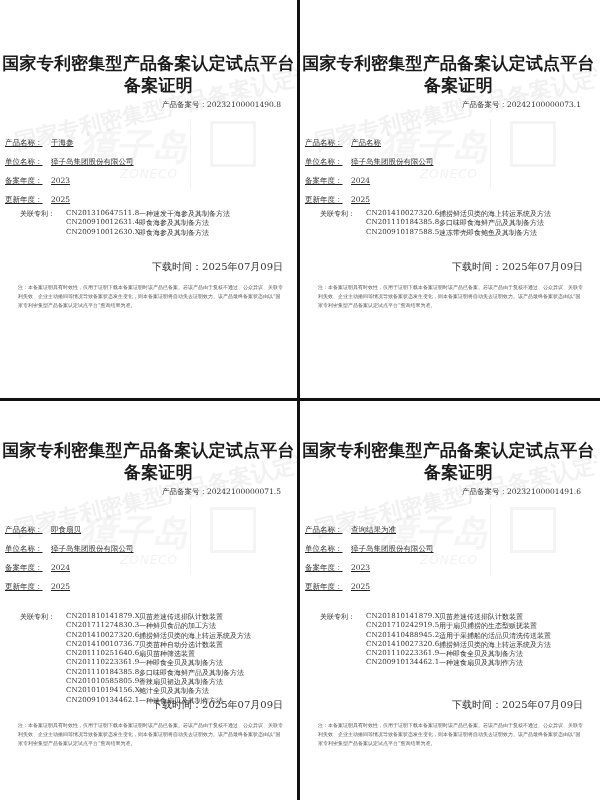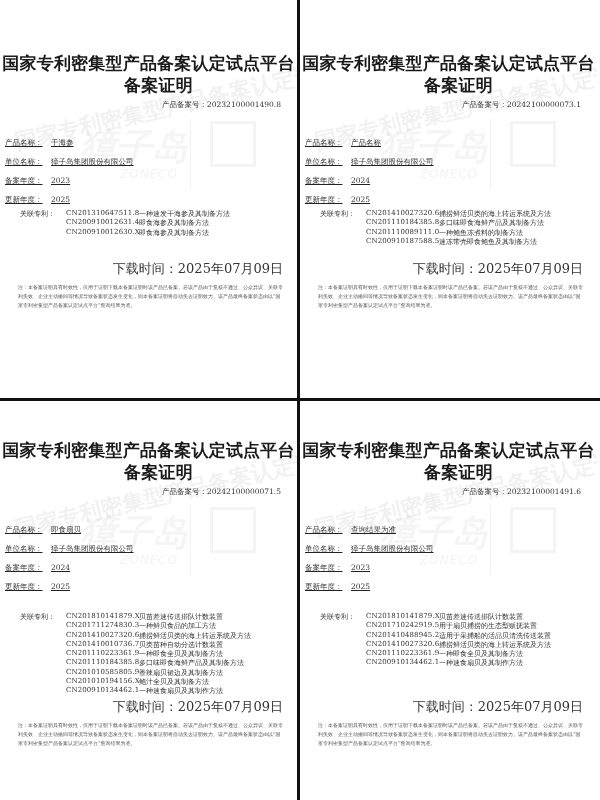--- a/index.html
+++ b/index.html
@@ -27,21 +27,21 @@
   .field { display:flex; height:19px; align-items:center; font-size:7.5px; }
   .flabel { width:46px; color:#333; }
   .fval { color:#333; }
   .patents { position:absolute; left:20px; width:270px; font-size:7px; color:#333; }
   .p0 .patents, .p1 .patents { top:209px; }
   .p2 .patents, .p3 .patents { top:612px; top:211px; }
   .prow { display:flex; height:9.3px; align-items:flex-start; }
   .prow .plabel { width:46px; }
   .prow .pno { width:73px; letter-spacing:0.1px; }
   .prow .ptitle { white-space:nowrap; }
-  .download { position:absolute; right:14px; font-size:13px; color:#333; }
+  .download { position:absolute; right:14px; font-size:10px; color:#333; }
   .p0 .download, .p1 .download { top:260px; }
   .p2 .download, .p3 .download { top:297px; }
   .note { position:absolute; left:18px; right:14px; font-size:5px; line-height:9px; color:#555; }
   .p0 .note, .p1 .note { top:283px; }
   .p2 .note, .p3 .note { top:320px; }
   .wm { position:absolute; font-family:"DejaVu Sans","Liberation Sans",sans-serif; font-weight:bold;
         color:rgba(150,150,150,0.13); font-size:22px; white-space:nowrap;
         transform:rotate(-13deg); transform-origin:left top; left:12px; top:128px; pointer-events:none; }
   .p2 .wm, .p3 .wm { top:114px; }
   .logo { position:absolute; left:40px; top:115px; width:240px; height:80px; pointer-events:none;font-style:italic; }
@@ -141,25 +141,20 @@
           <span class="pno">CN201410027320.6</span>
           <span class="ptitle">捕捞鲜活贝类的海上转运系统及方法</span>
         </div>
       <div class="prow">
           <span class="plabel"></span>
           <span class="pno">CN201110184385.8</span>
           <span class="ptitle">多口味即食海鲜产品及其制备方法</span>
         </div>
       <div class="prow">
           <span class="plabel"></span>
-          <span class="pno">CN201110089111.0</span>
-          <span class="ptitle">一种鲍鱼冻煮料的制备方法</span>
-        </div>
-      <div class="prow">
-          <span class="plabel"></span>
           <span class="pno">CN200910187588.5</span>
           <span class="ptitle">速冻带壳即食鲍鱼及其制备方法</span>
         </div>
     </div>
     <div class="download">下载时间：2025年07月09日</div>
     <div class="note">注：本备案证明具有时效性，仅用于证明下载本备案证明时该产品已备案。若该产品由于复核不通过、公众异议、关联专利失效、企业主动撤回等情况导致备案状态发生变化，则本备案证明将自动失去证明效力。该产品最终备案状态由以“国家专利密集型产品备案认定试点平台”查询结果为准。</div>
   </div>
 
   <div class="panel p2">
     <div class="wm">国家专利密集型产品备案认定试点平台</div>
@@ -206,20 +201,25 @@
           <span class="pno">CN201410027320.6</span>
           <span class="ptitle">捕捞鲜活贝类的海上转运系统及方法</span>
         </div>
       <div class="prow">
           <span class="plabel"></span>
           <span class="pno">CN201410010736.7</span>
           <span class="ptitle">贝类苗种自动分选计数装置</span>
         </div>
       <div class="prow">
           <span class="plabel"></span>
+          <span class="pno">CN201110251640.6</span>
+          <span class="ptitle">扇贝苗种筛选装置</span>
+        </div>
+      <div class="prow">
+          <span class="plabel"></span>
           <span class="pno">CN201110223361.9</span>
           <span class="ptitle">一种即食全贝及其制备方法</span>
         </div>
       <div class="prow">
           <span class="plabel"></span>
           <span class="pno">CN201110184385.8</span>
           <span class="ptitle">多口味即食海鲜产品及其制备方法</span>
         </div>
       <div class="prow">
           <span class="plabel"></span>

